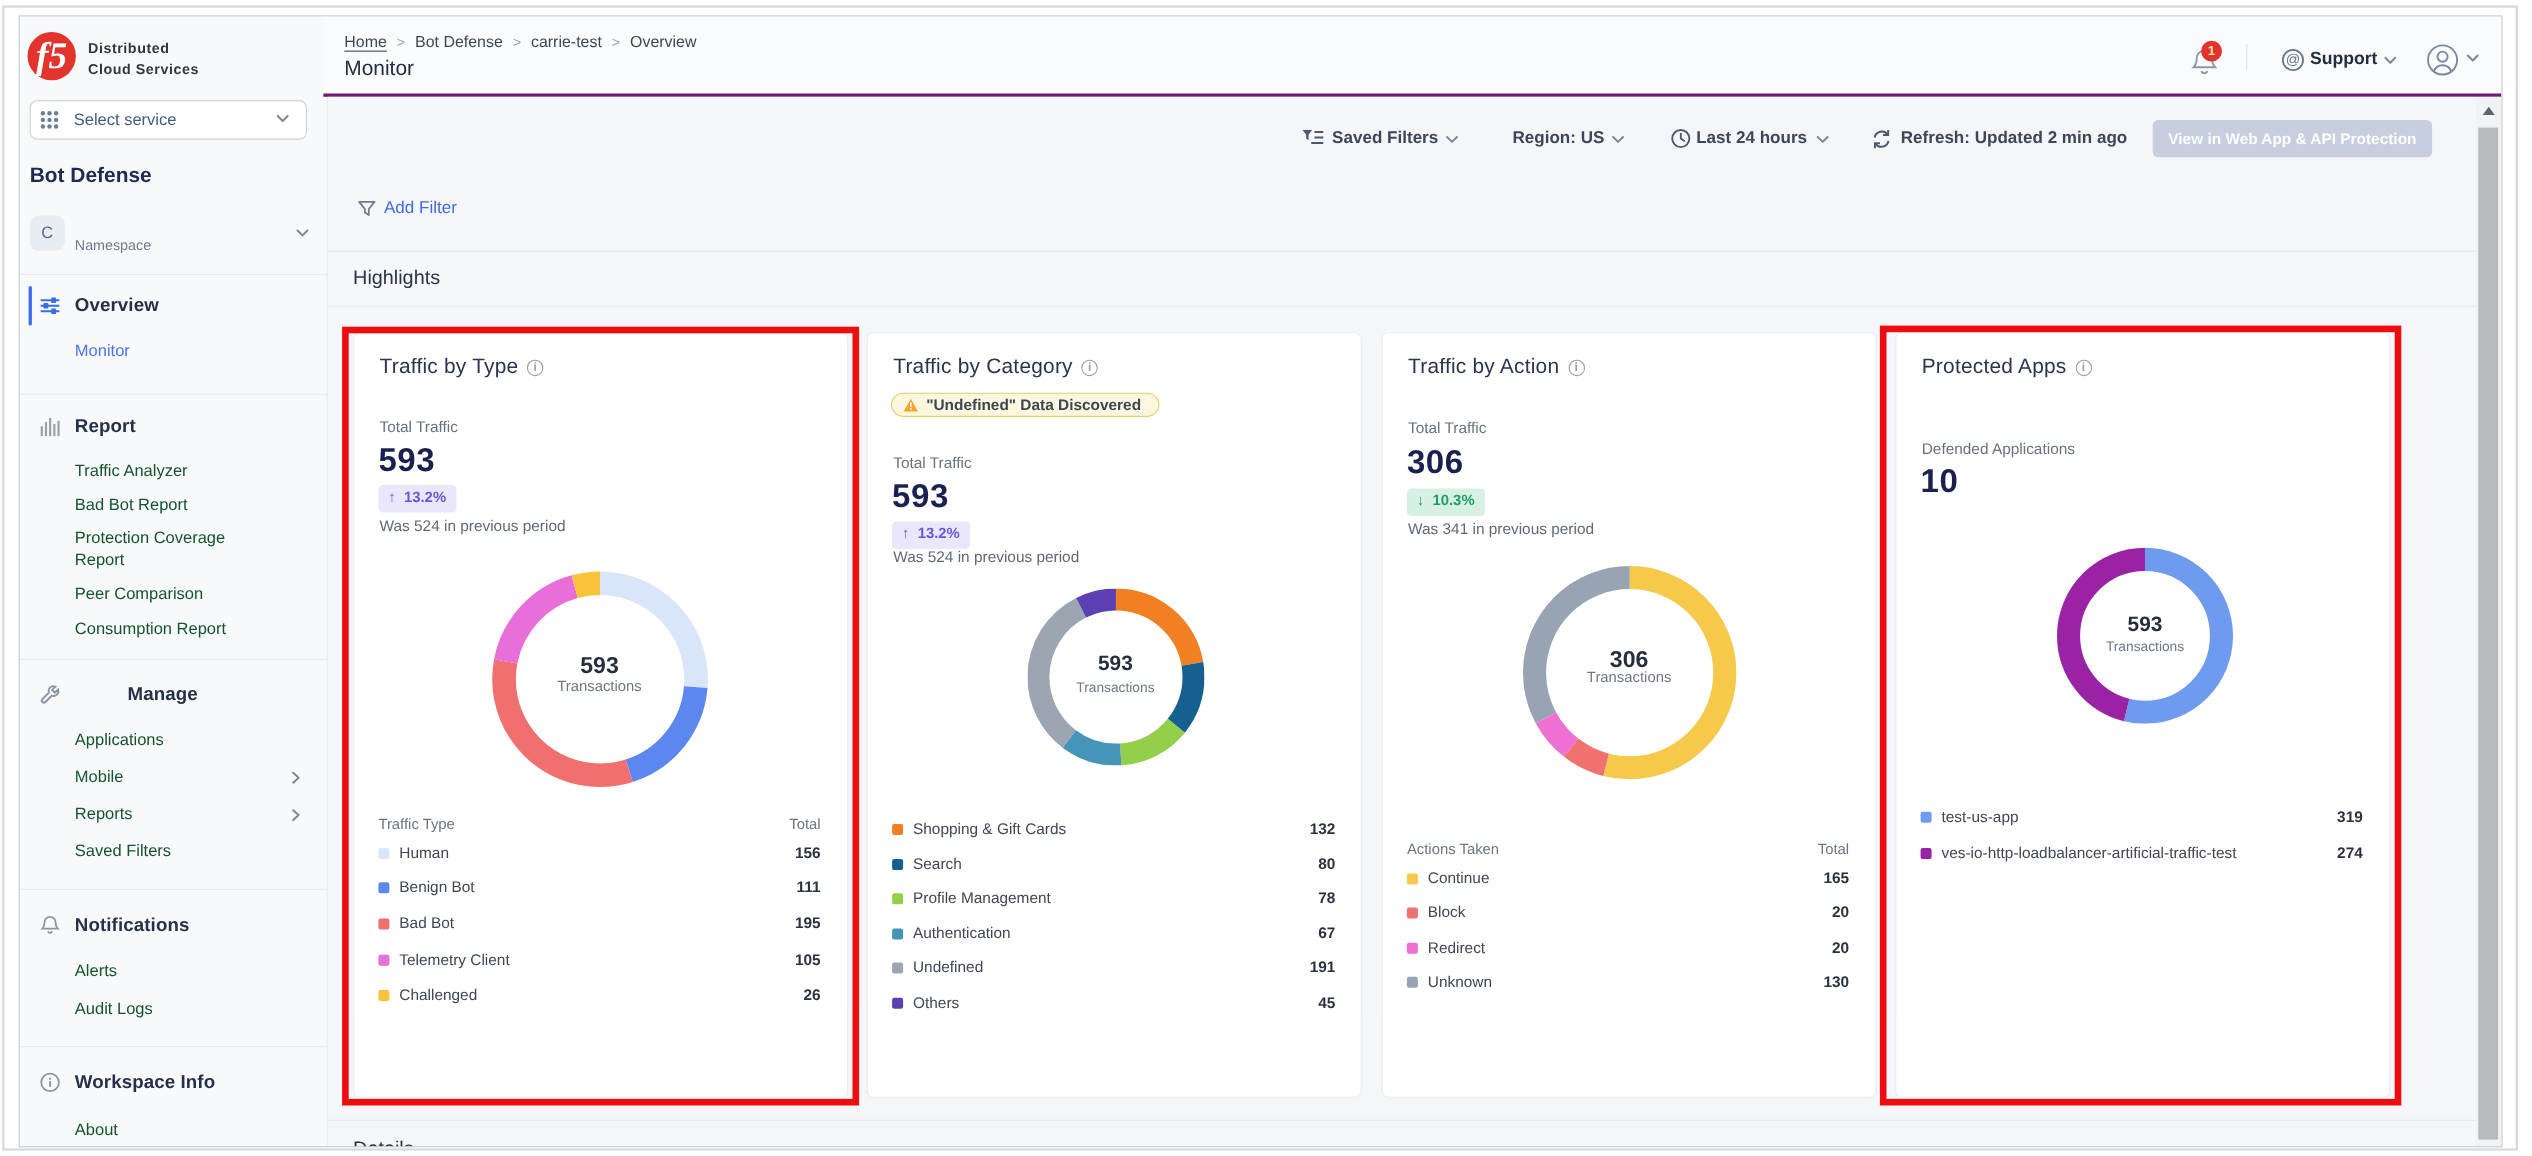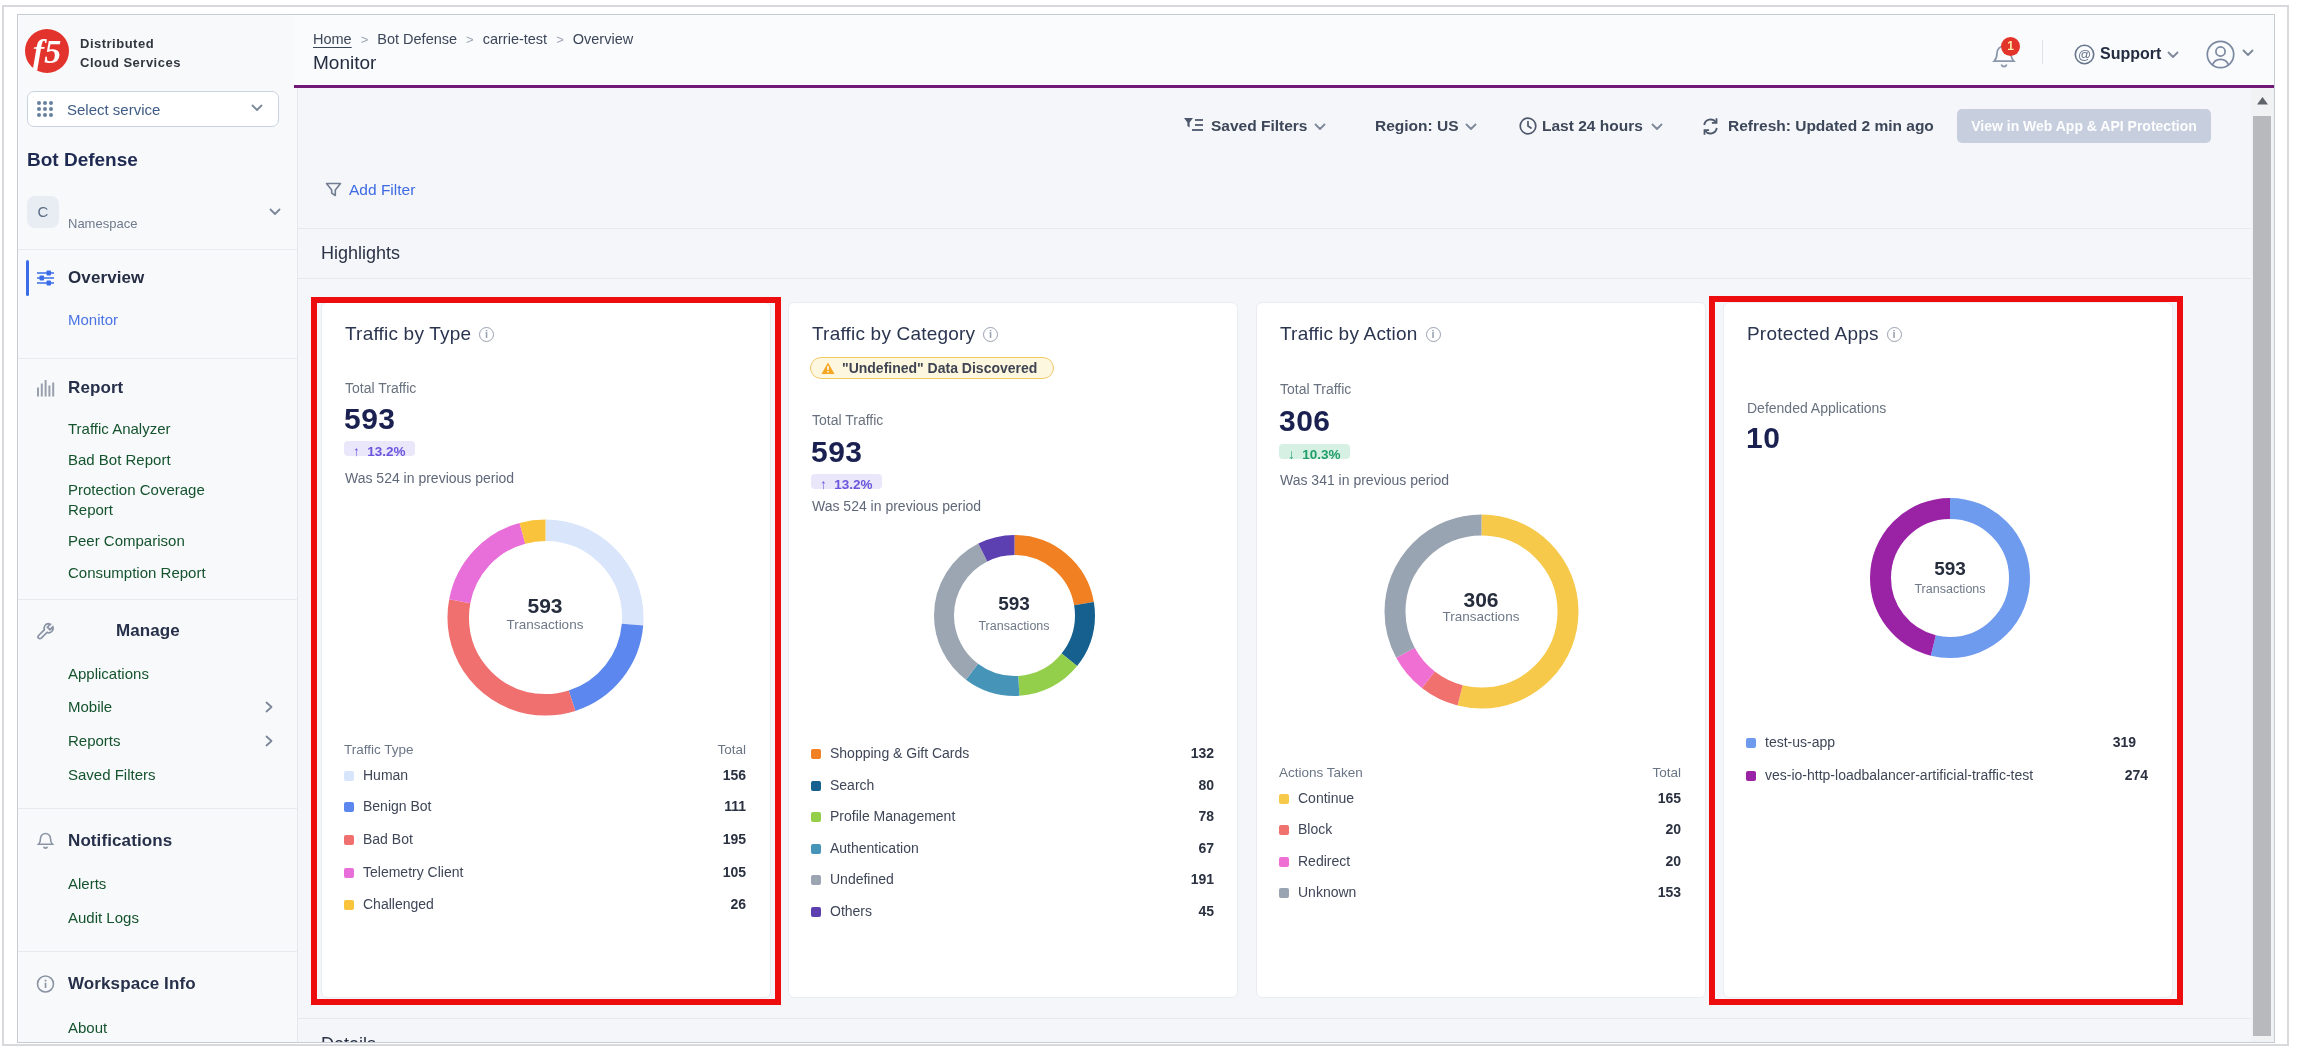--- a/index.html
+++ b/index.html
@@ -18,21 +18,21 @@
   #header { position:absolute; left:276px; top:0; right:0; height:73px; background:#fafbfd; border-bottom:3px solid #701a75; }
   
   #content { position:absolute; left:280px; top:73px; right:23px; bottom:0; background:#f5f6f9; }
   .cdiv { position:absolute; left:0; right:0; height:1px; background:#e6e9ed; }
   
   .card { position:absolute; top:214px; width:450px; height:696px; background:#fff; border:1px solid #e9ecf1; border-radius:6px; }
   .tool { position:absolute; top:38px; transform:translateY(-50%); font-size:15.5px; font-weight:600; color:#3d4759; white-space:nowrap; }
   .ctitle { position:absolute; left:23px; top:20px; font-size:19px; font-weight:500; color:#2b3550; letter-spacing:0.2px; }
   .label { position:absolute; left:23px; font-size:14px; color:#68727f; transform:translateY(-50%); white-space:nowrap;}
   .bignum { position:absolute; left:22px; font-size:30px; font-weight:700; color:#1a2150; transform:translateY(-50%); letter-spacing:0.5px;}
-  .badge { position:absolute; left:22px; height:15px; border-radius:4px; font-size:13.5px; font-weight:700; line-height:21px; padding:0 9px; }
+  .badge { position:absolute; left:22px; height:25px; border-radius:4px; font-size:13.5px; font-weight:700; line-height:21px; padding:0 9px; }
   .badge.up { background:#eae7fb; color:#6a55dd; }
   .badge.dn { background:#d7f0e4; color:#1f9e68; }
   .lhead { position:absolute; font-size:13.5px; color:#6a7586; transform:translateY(-50%); }
   .lrow { position:absolute; transform:translateY(-50%); font-size:14px; color:#3e4657; white-space:nowrap; }
   .sw { display:inline-block; width:10px; height:10px; border-radius:2px; margin-right:9px; vertical-align:-0.5px; }
   .lval { position:absolute; transform:translateY(-50%); font-size:14px; font-weight:700; color:#2a3140; }
   .dctr { position:absolute; text-align:center; transform:translate(-50%,-50%); }
   .dctr .n { font-weight:700; color:#262d3d; }
   .dctr .t { color:#6e7888; }
   .redbox { position:absolute; border:6px solid #ee0d0e; z-index:50; }
@@ -302,37 +302,37 @@
       <div class="dctr" style="left:224px; top:313px; width:200px;"><span class="t" style="font-size:13.5px;">Transactions</span></div>
       <div class="lhead" style="left:22px; top:469px;">Actions Taken</div>
       <div class="lhead" style="right:24px; top:469px; text-align:right;">Total</div>
       <div class="lrow" style="left:22px; top:495px;"><span class="sw" style="background:#f6c94a;"></span>Continue</div>
         <div class="lval" style="right:24px; top:495px;">165</div>
       <div class="lrow" style="left:22px; top:526px;"><span class="sw" style="background:#f0716e;"></span>Block</div>
         <div class="lval" style="right:24px; top:526px;">20</div>
       <div class="lrow" style="left:22px; top:558px;"><span class="sw" style="background:#ef6fd3;"></span>Redirect</div>
         <div class="lval" style="right:24px; top:558px;">20</div>
       <div class="lrow" style="left:22px; top:589px;"><span class="sw" style="background:#99a4b2;"></span>Unknown</div>
-        <div class="lval" style="right:24px; top:589px;">153</div>
+        <div class="lval" style="right:24px; top:589px;">130</div>
     </div>
 
     <div class="card" style="left:1425px;">
       <div class="ctitle">Protected Apps<span class="info">i</span></div>
       <div class="label" style="top:105px;">Defended Applications</div>
       <div class="bignum" style="top:135px;">10</div>
       <svg class="abs" style="left:146px; top:195px;" width="160" height="160" viewBox="0 0 160 160">
         <g transform="rotate(-90 80 80)">
           <circle cx="80" cy="80" r="69.5" fill="none" stroke="#6f9bef" stroke-width="21" stroke-dasharray="234.9 436.7" stroke-dashoffset="0"></circle>
           <circle cx="80" cy="80" r="69.5" fill="none" stroke="#9a23a5" stroke-width="21" stroke-dasharray="201.8 436.7" stroke-dashoffset="-234.9"></circle>
         </g>
       </svg>
       <div class="dctr" style="left:226px; top:266px; width:200px;"><span class="n" style="font-size:19px;">593</span></div>
       <div class="dctr" style="left:226px; top:285px; width:200px;"><span class="t" style="font-size:12.5px;">Transactions</span></div>
       <div class="lrow" style="left:22px; top:439px;"><span class="sw" style="background:#6f9bef;"></span>test-us-app</div>
-        <div class="lval" style="right:36px; top:439px;">319</div>
+        <div class="lval" style="right:24px; top:439px;">319</div>
       <div class="lrow" style="left:22px; top:472px;"><span class="sw" style="background:#9a23a5;"></span>ves-io-http-loadbalancer-artificial-traffic-test</div>
         <div class="lval" style="right:24px; top:472px;">274</div>
     </div>
     <div class="cdiv" style="top:930px;"></div>
     <div class="abs" style="left:23px; top:946px; font-size:18px; font-weight:500; color:#2a3346;">Details</div>
   </div>
   <div id="scrollbar" style="position:absolute; right:0; top:73px; width:23px; bottom:0; background:#f1f2f4;">
     <svg class="abs" style="left:5px; top:8px;" width="13" height="10" viewBox="0 0 13 10">
         <path d="M6.5 1 L12 8.5 H1 Z" fill="#5f646b"></path>
       </svg>

